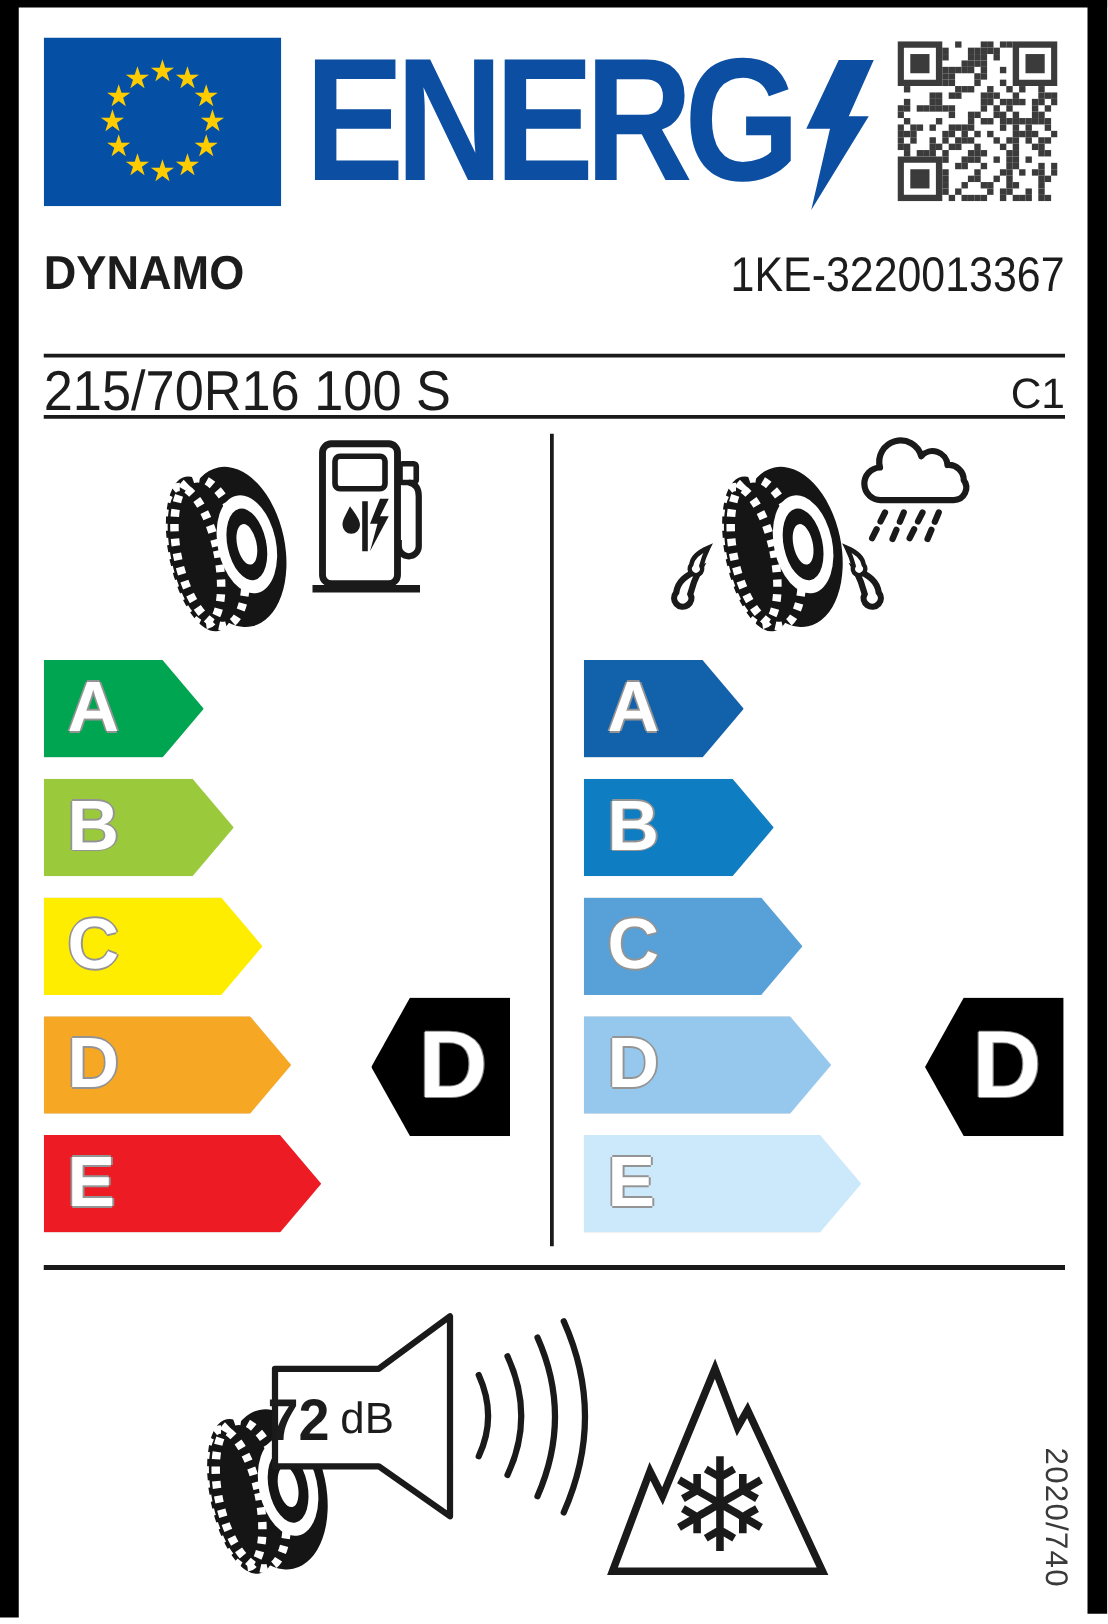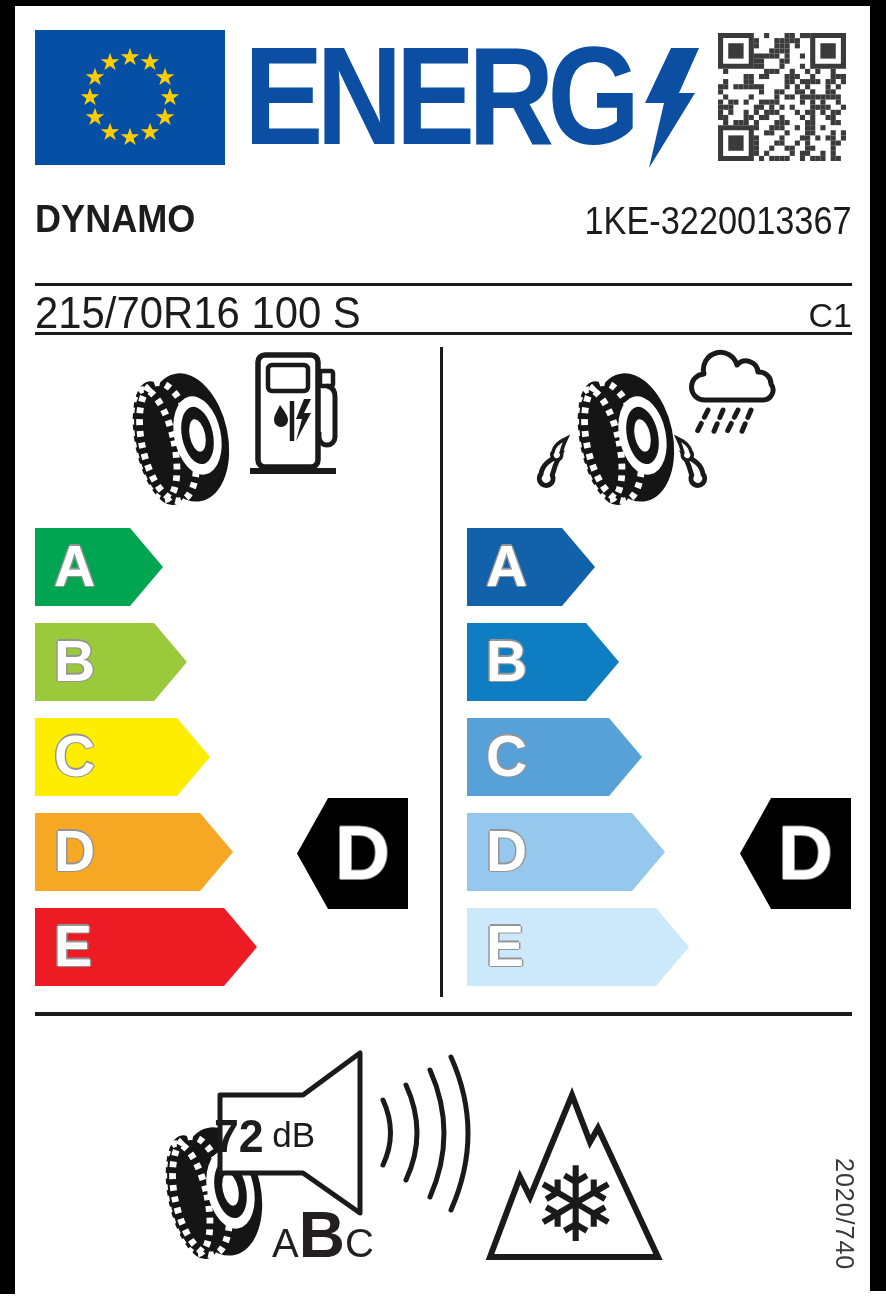--- a/index.html
+++ b/index.html
@@ -429,23 +429,20 @@
       <path d="M225,55 Q240,88 225,120"></path>
       <path d="M248,40 Q270,88 248,135"></path>
       <path d="M272,25 Q300,88 272,152"></path>
       <path d="M293,12 Q327,88 293,165"></path>
     </g>
   </svg>
   <div class="db-text">
     <span class="num">72</span>
     <span class="unit">dB</span>
   </div>
-  <div class="abc">
-    <span class="s">A</span><span class="big">B</span><span class="s">C</span>
-  </div>
 
   <svg class="icon-snow" width="180" height="180" viewBox="0 0 180 180">
     <path d="M7,174 L37,94 L47,114 L89,12 L107,59 L115,45 L175,174 Z" fill="#fff" stroke="#1a1a1a" stroke-width="6" stroke-linejoin="miter"></path>
     <text x="93" y="158" text-anchor="middle" font-family="DejaVu Sans" font-size="104" fill="#1a1a1a">❄</text>
   </svg>
 
   <div class="reg">2020/740</div>
 </div>
 
 </body></html>

